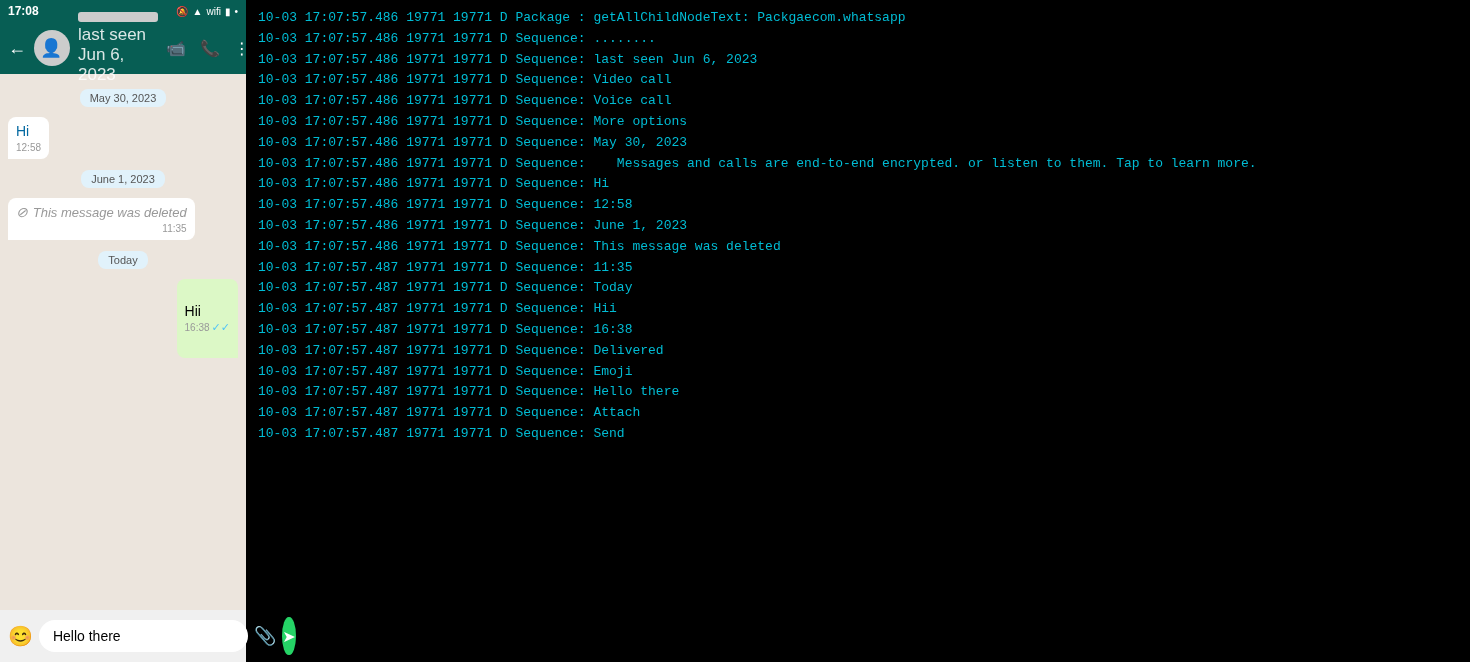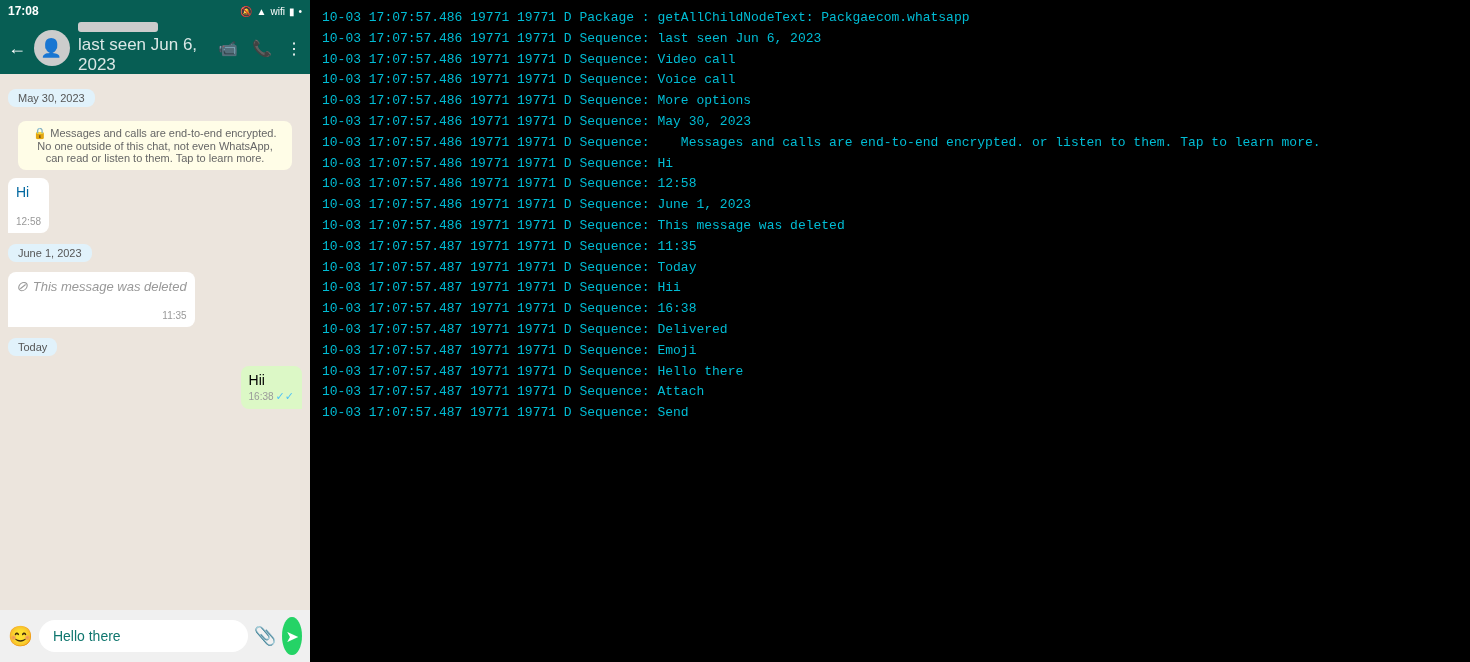--- a/index.html
+++ b/index.html
@@ -6,21 +6,21 @@
     body {
       width: 1470px;
       height: 662px;
       display: flex;
       overflow: hidden;
       font-family: Arial, sans-serif;
     }
 
     
     #chat-panel {
-      width: 310px;
+      width: 246px;
       height: 662px;
       background: #ece5dd;
       display: flex;
       flex-direction: column;
       flex-shrink: 0;
       position: relative;
     }
 
     
     #status-bar {
@@ -102,21 +102,21 @@
     #messages-area {
       flex: 1;
       overflow-y: auto;
       padding: 8px 8px;
       display: flex;
       flex-direction: column;
       gap: 4px;
     }
 
     .date-label {
-      text-align: left;
+      text-align: center;
       margin: 6px 0;
     }
     .date-label span {
       background: #e1f2fb;
       color: #555;
       font-size: 11px;
       padding: 3px 10px;
       border-radius: 8px;
       display: inline-block;
     }
@@ -140,28 +140,28 @@
       position: relative;
     }
     .msg-received .msg-text {
       font-size: 14px;
       color: #0369a1;
     }
     .msg-received .msg-time {
       font-size: 10px;
       color: #999;
       text-align: right;
-      margin-top: 16px;
+      margin-top: 3px;
     }
 
     .msg-sent {
       align-self: flex-end;
       background: #dcf8c6;
       border-radius: 8px 8px 0 8px;
-      padding: 6px 8px;
+      padding: 24px 8px;
       max-width: 220px;
     }
     .msg-sent .msg-text {
       font-size: 14px;
       color: #000;
     }
     .msg-sent .msg-time-row {
       display: flex;
       align-items: center;
       justify-content: flex-end;
@@ -202,21 +202,21 @@
       font-size: 20px;
       cursor: pointer;
       color: #666;
     }
     #input-area .text-input {
       flex: 1;
       background: white;
       border-radius: 20px;
       padding: 8px 14px;
       font-size: 14px;
-      color: #0f766e;
+      color: #000000;
       border: none;
       outline: none;
     }
     #input-area .attach-btn {
       font-size: 18px;
       cursor: pointer;
       color: #666;
     }
     #input-area .send-btn {
       width: 38px;
@@ -275,23 +275,20 @@
       <span>⋮</span>
     </div>
   </div>
 
   <div id="messages-area">
 
     <div class="date-label">
       <span>May 30, 2023</span>
     </div>
 
-    <div class="system-msg">
-      <span>🔒 Messages and calls are end-to-end encrypted. No one outside of this chat, not even WhatsApp, can read or listen to them. Tap to learn more.</span>
-    </div>
 
     <div class="msg-received">
       <div class="msg-text">Hi</div>
       <div class="msg-time">12:58</div>
     </div>
 
     <div class="date-label">
       <span>June 1, 2023</span>
     </div>
 
@@ -323,20 +320,21 @@
     <span class="attach-btn">📎</span>
     <div class="send-btn">
       <span>➤</span>
     </div>
   </div>
 
 </div>
 
 <div id="log-panel">
 <div class="log-line">10-03 17:07:57.486 19771 19771 D Package : getAllChildNodeText: Packgaecom.whatsapp</div>
+    <div class="log-line">10-03 17:07:57.486 19771 19771 D Sequence: ........</div>
     <div class="log-line">10-03 17:07:57.486 19771 19771 D Sequence: last seen Jun 6, 2023</div>
     <div class="log-line">10-03 17:07:57.486 19771 19771 D Sequence: Video call</div>
     <div class="log-line">10-03 17:07:57.486 19771 19771 D Sequence: Voice call</div>
     <div class="log-line">10-03 17:07:57.486 19771 19771 D Sequence: More options</div>
     <div class="log-line">10-03 17:07:57.486 19771 19771 D Sequence: May 30, 2023</div>
     <div class="log-line">10-03 17:07:57.486 19771 19771 D Sequence:    Messages and calls are end-to-end encrypted. or listen to them. Tap to learn more.</div>
     <div class="log-line">10-03 17:07:57.486 19771 19771 D Sequence: Hi</div>
     <div class="log-line">10-03 17:07:57.486 19771 19771 D Sequence: 12:58</div>
     <div class="log-line">10-03 17:07:57.486 19771 19771 D Sequence: June 1, 2023</div>
     <div class="log-line">10-03 17:07:57.486 19771 19771 D Sequence: This message was deleted</div>

